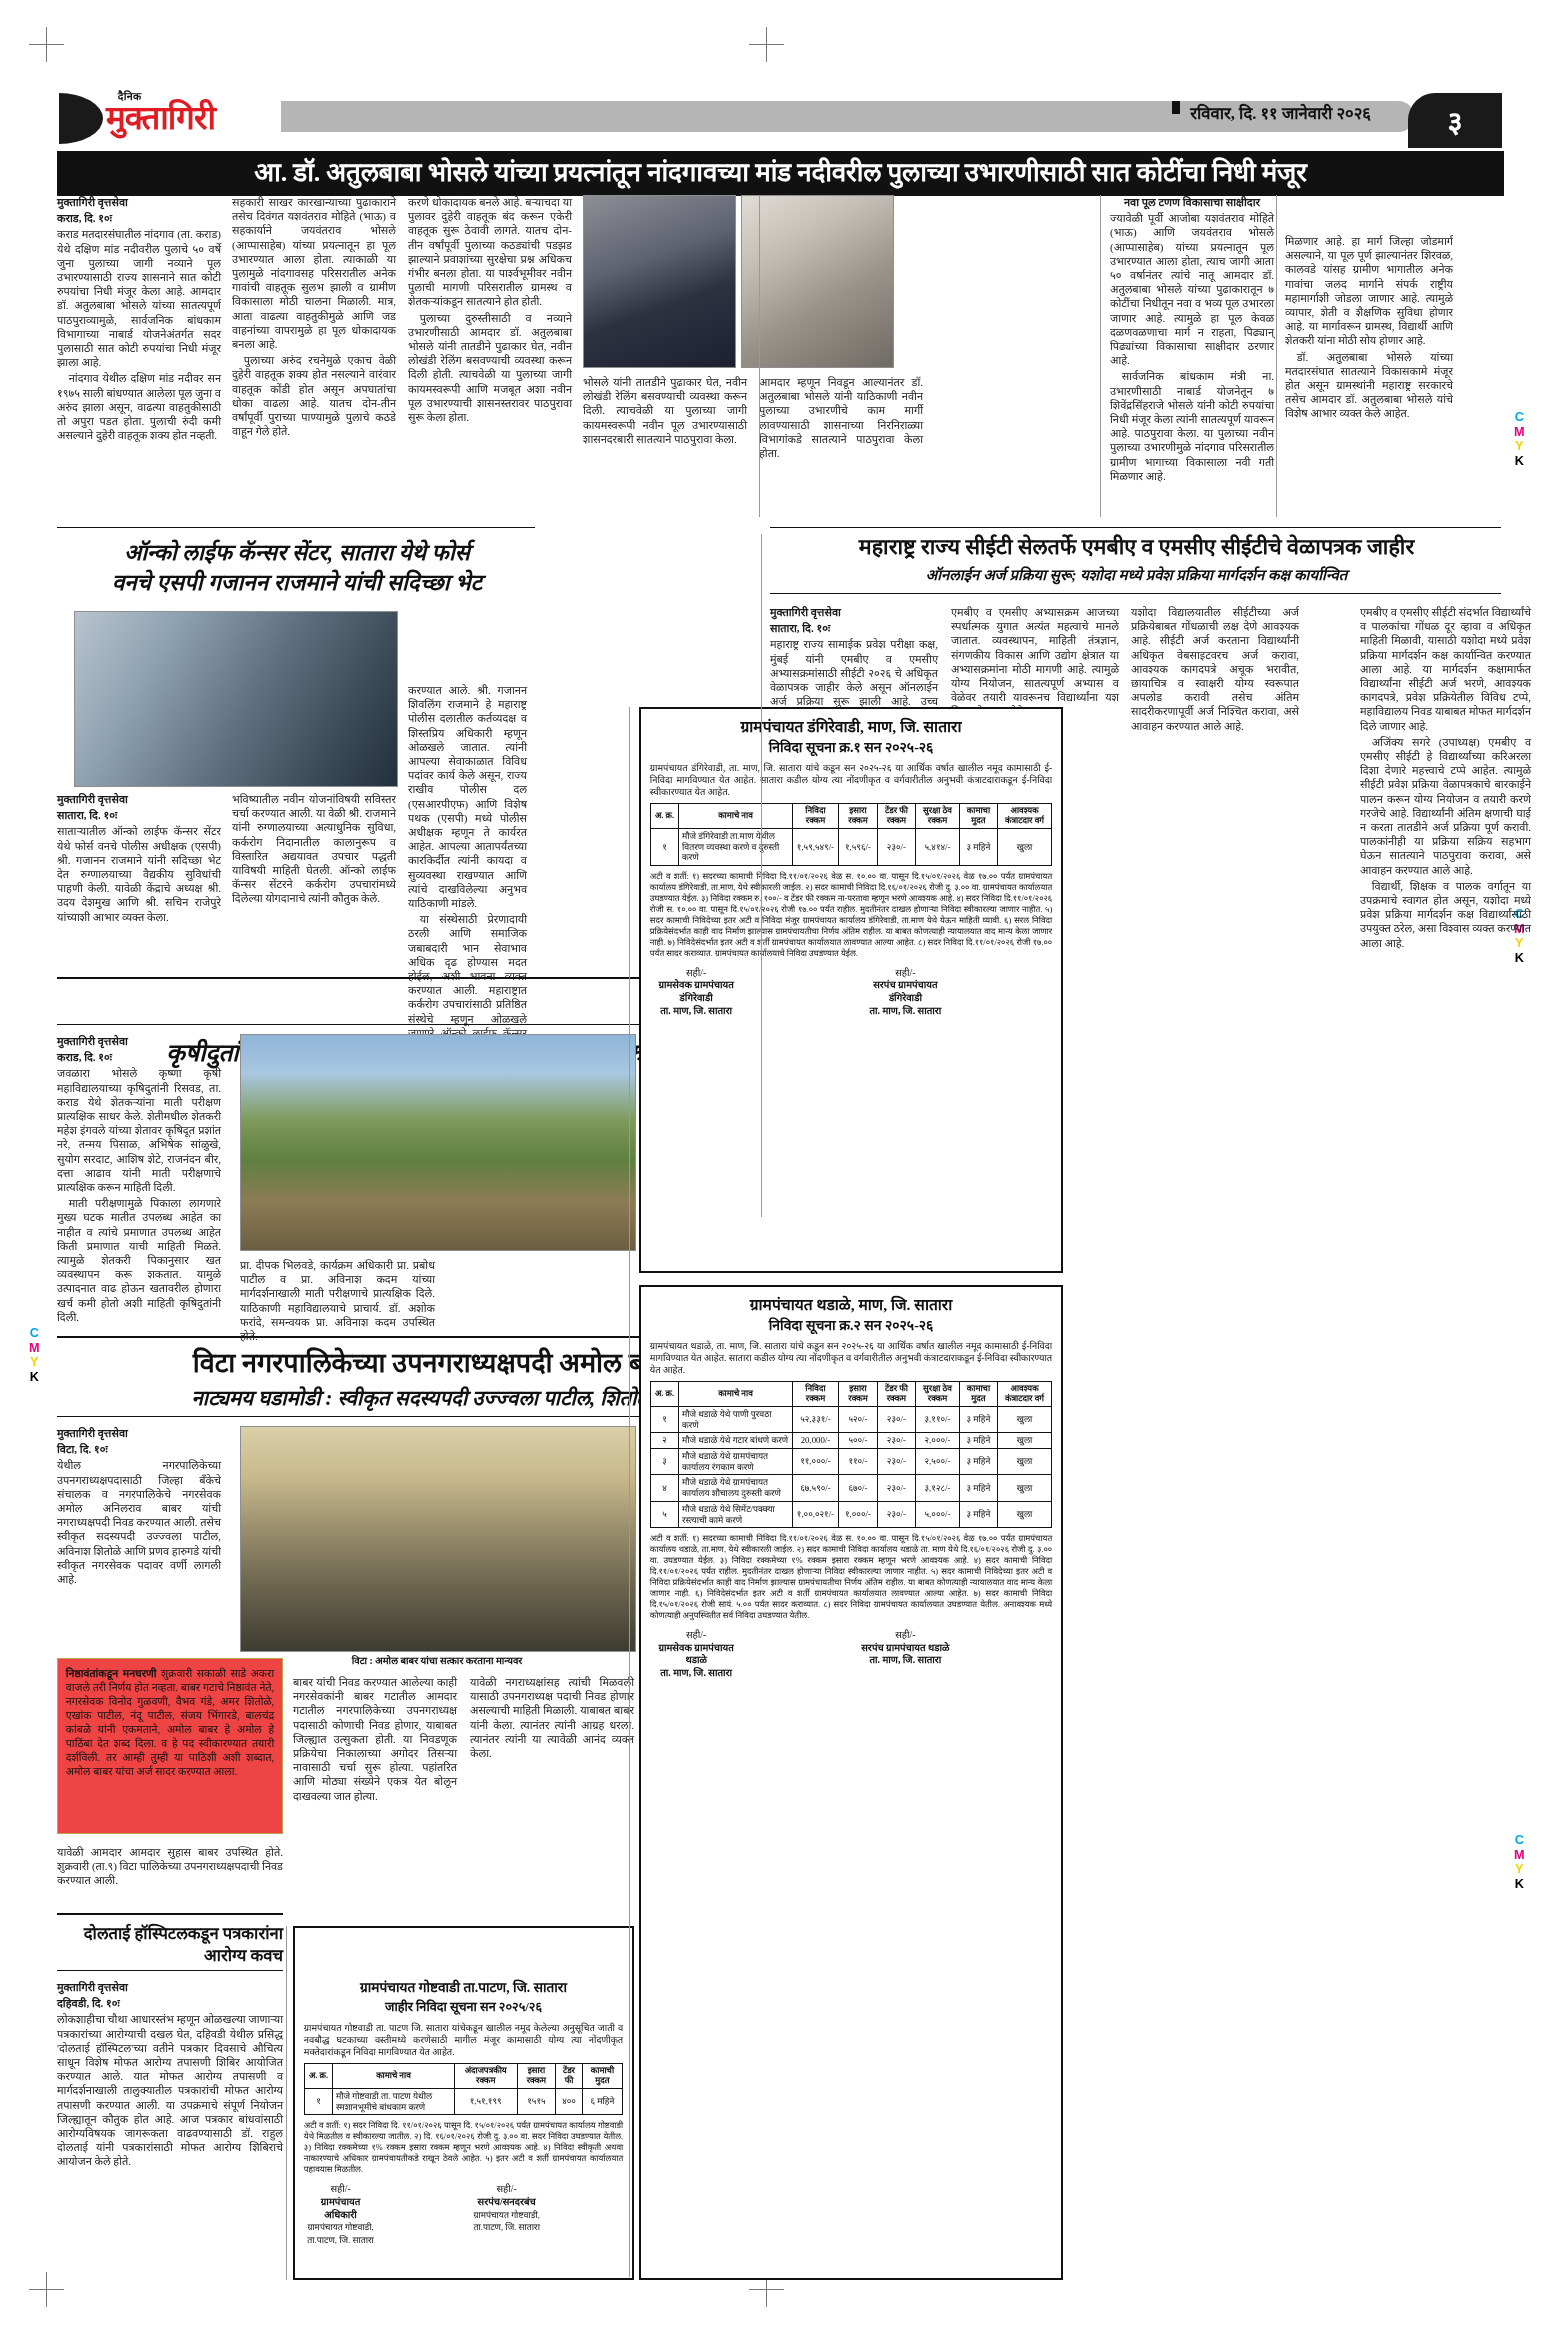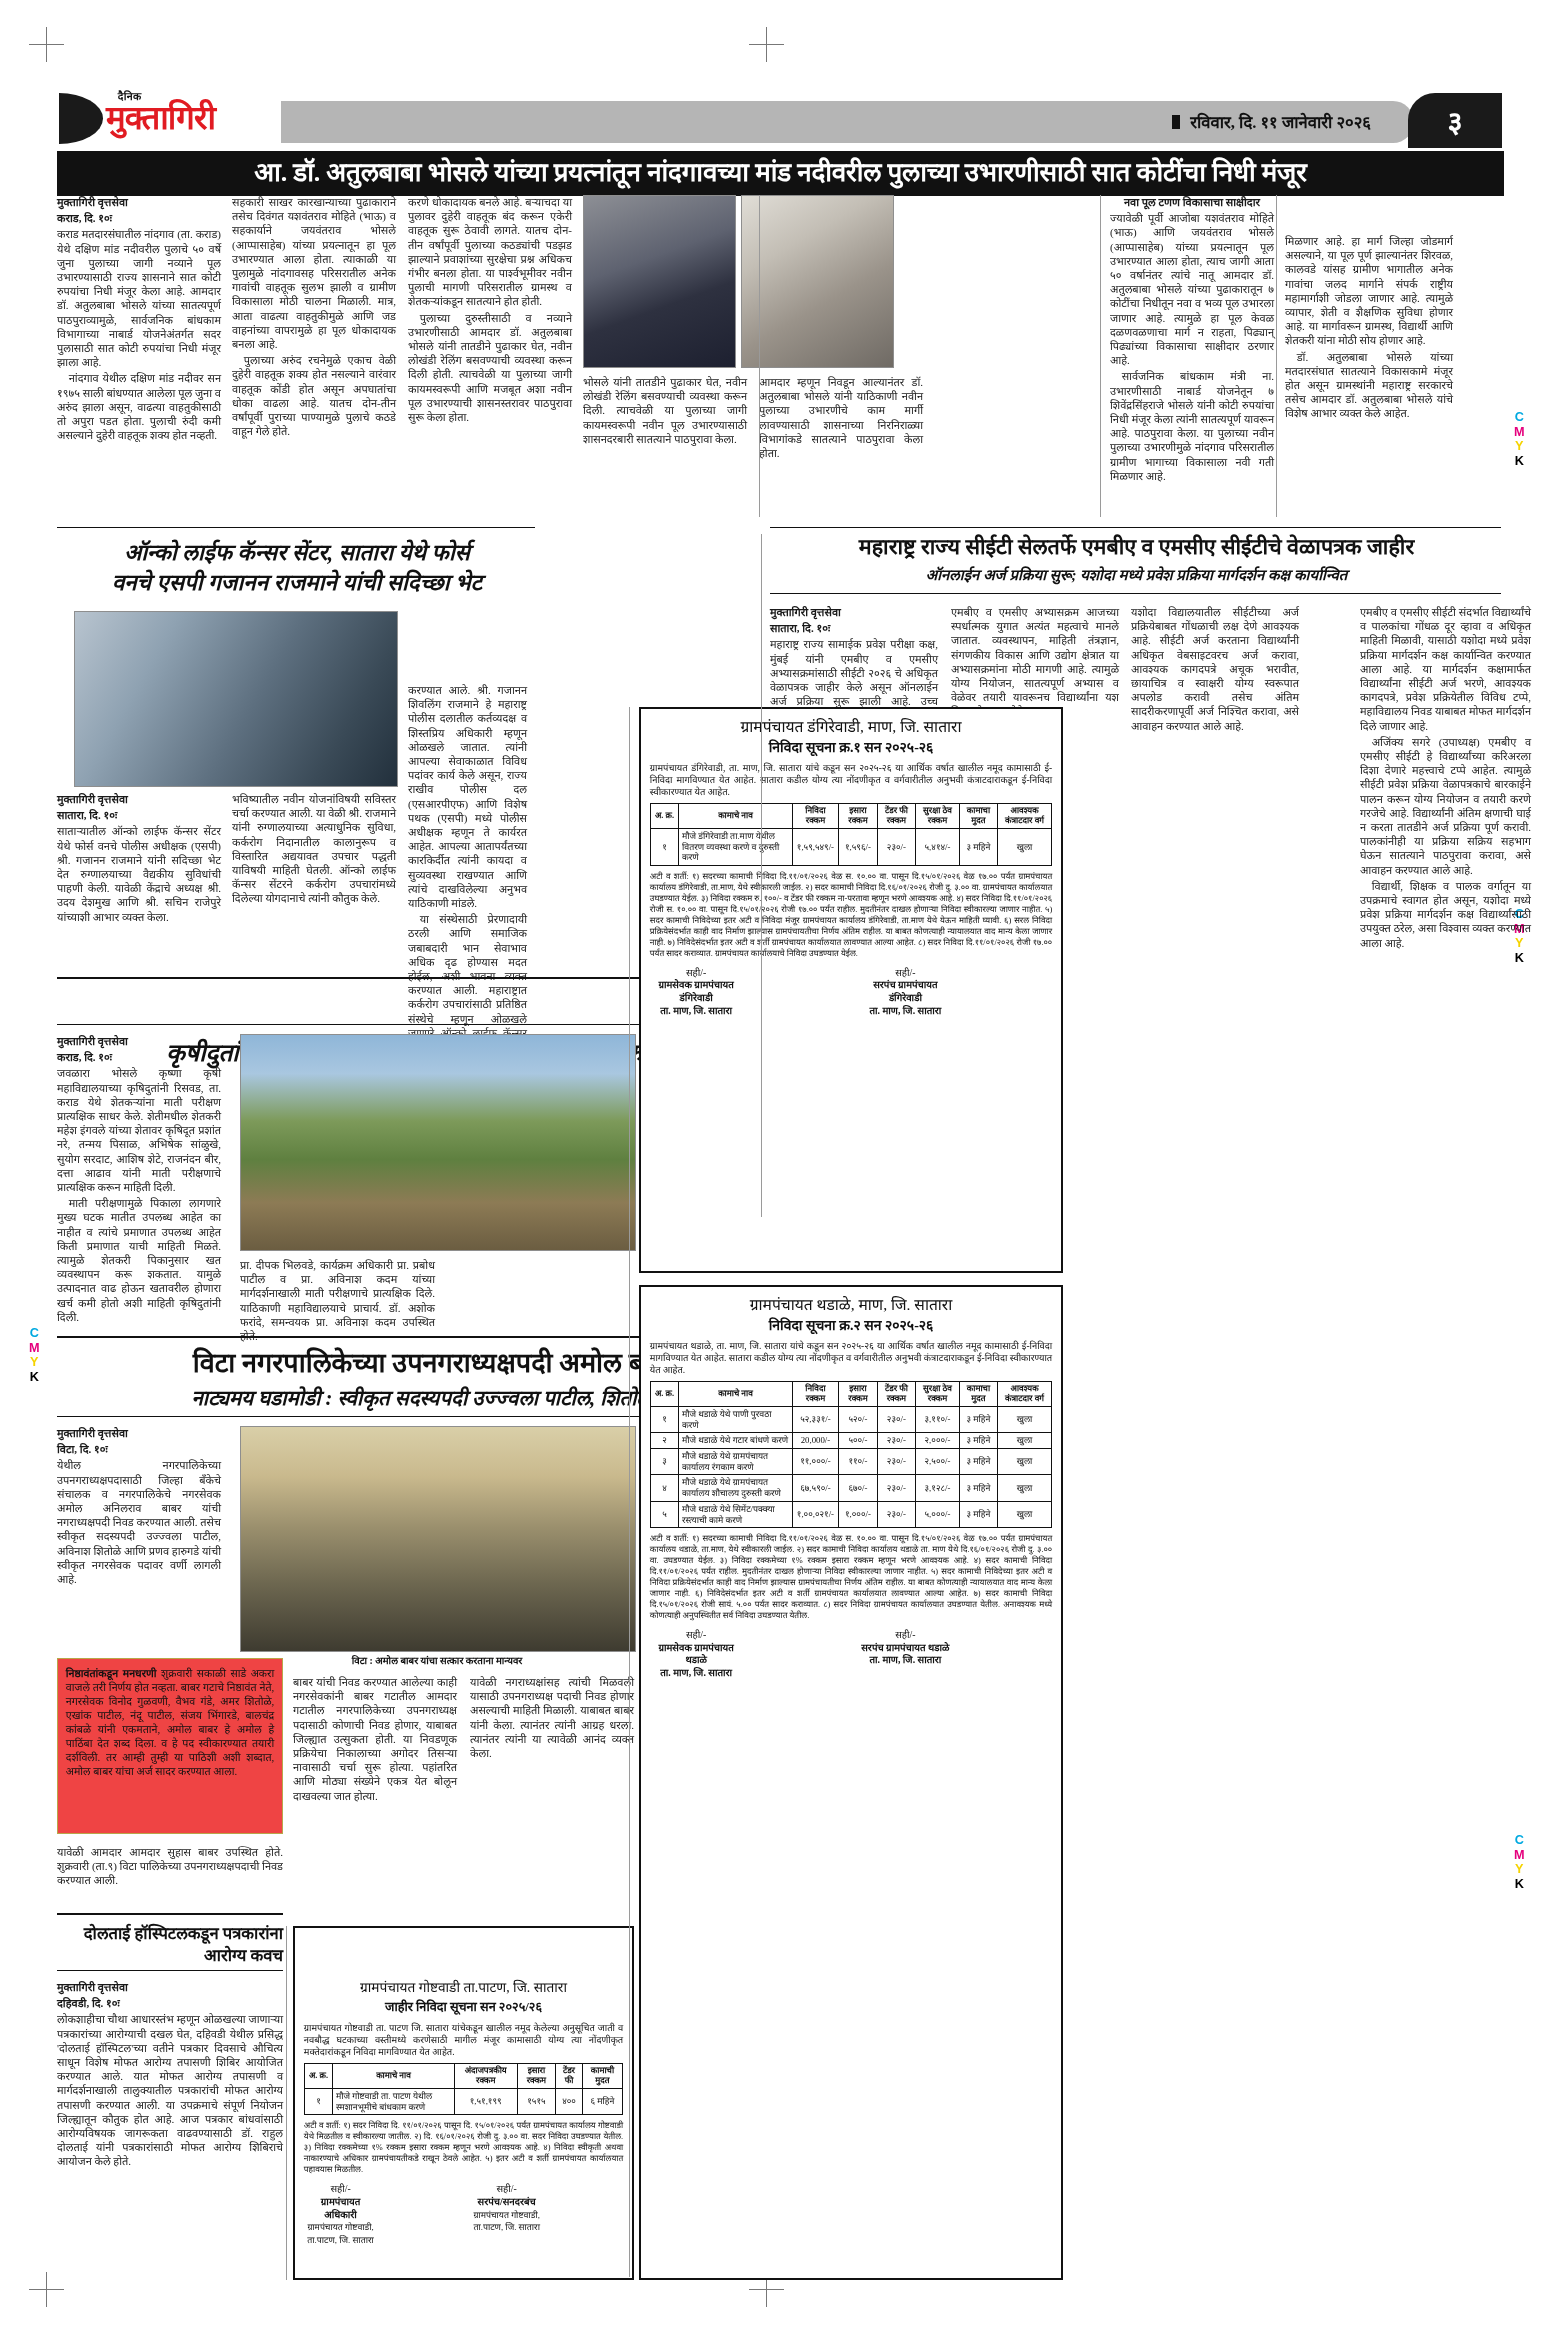--- a/index.html
+++ b/index.html
@@ -23,22 +23,22 @@
   .cmyk .c{color:#00a9e0;} .cmyk .m{color:#e5007d;} .cmyk .y{color:#f5d300;} .cmyk .k{color:#000;}
 
   
   .masthead{position:absolute;left:59px;top:93px;width:1443px;height:51px;}
   .logo-block{position:absolute;left:0;top:0;width:44px;height:51px;background:#1a1a1a;
               border-radius:0 100% 100% 0 / 0 50% 50% 0;}
   .logo-text{position:absolute;left:47px;top:-2px;width:166px;}
   .logo-sub{font-size:10.7px;color:#111;font-weight:700;letter-spacing:0.5px;line-height:10.7px;padding-left:11.7px;}
   .logo-main{font-size:33px;color:#e11b22;font-weight:700;line-height:33px;letter-spacing:-1px;
              font-family:"Liberation Serif",serif;}
-  .date-bar{position:absolute;left:222px;top:7.8px;right:88px;height:42px;background:#b5b5b5;
-            border-radius:0 23.4px 23.4px 0;display:flex;align-items:center;justify-content:flex-end;
+  .date-bar{position:absolute;left:222px;top:7.8px;right:88px;height:31px;background:#b5b5b5;
+            border-radius:0 23.4px 23.4px 0;display:flex;align-items:flex-start;justify-content:flex-end;
             padding-right:43px;box-sizing:border-box;}
   .date-bar .sq{width:8.8px;height:13.7px;background:#111;margin-right:9.8px;}
   .date-txt{font-size:16.6px;font-weight:700;color:#111;}
   .pageno{position:absolute;right:0;top:0;width:94px;height:55px;background:#1a1a1a;color:#fff;
           display:flex;align-items:center;justify-content:center;font-size:29px;font-weight:700;
           border-radius:27px 0 0 0;}
 
   
   .mainhead{position:absolute;left:57px;top:151px;width:1447px;background:#111;color:#fff;
             text-align:center;font-size:26px;font-weight:700;letter-spacing:-0.2px;
@@ -55,21 +55,21 @@
   .photo{position:absolute;background:#cfcfcf;border:1px solid #8e8e8e;overflow:hidden;}
   .ph-grad{width:100%;height:100%;}
 
   
   .sechead{position:absolute;text-align:center;font-weight:700;color:#111;}
   .sechead .l1{display:block;}
   .vrule{position:absolute;width:1px;background:#9a9a9a;}
 
   
   .tender{position:absolute;border:2px solid #111;box-sizing:border-box;background:#fff;padding:7.8px 8.8px;}
-  .tender h3{margin:0;text-align:center;font-size:15.6px;font-weight:400;line-height:19.5px;}
+  .tender h3{margin:0;text-align:center;font-size:15.6px;font-weight:700;line-height:19.5px;}
   .tender h4{margin:2.9px 0 4.9px;text-align:center;font-size:14px;font-weight:700;line-height:17.6px;}
   .tender .intro{font-size:9.4px;line-height:12px;text-align:justify;margin:0 0 4.9px;}
   table.t{width:100%;border-collapse:collapse;font-size:8.8px;}
   table.t th,table.t td{border:1px solid #111;padding:2px 2.9px;text-align:center;vertical-align:middle;
                         line-height:10.7px;font-weight:400;}
   table.t th{font-weight:700;font-size:8.4px;line-height:10.2px;}
   table.t td.nm{text-align:left;}
   .tender .notes{font-size:8.4px;line-height:11px;text-align:justify;margin-top:4.9px;}
   .sigrow{display:flex;justify-content:space-between;margin-top:7.8px;font-size:9.8px;
           line-height:12.7px;text-align:center;font-weight:700;}

